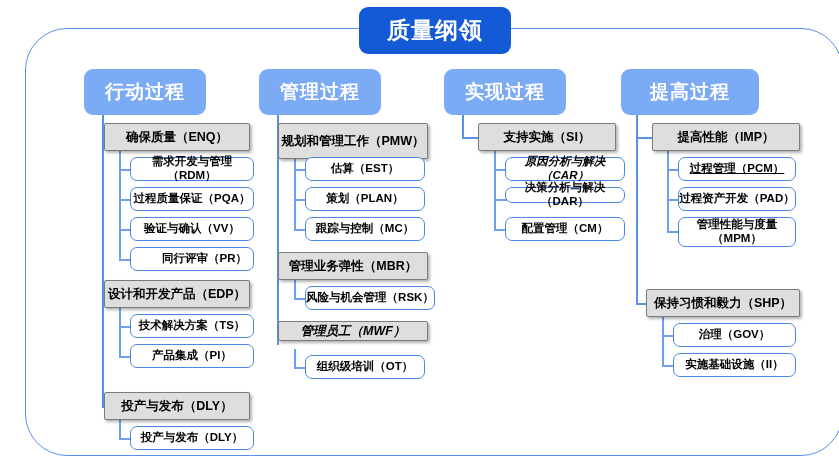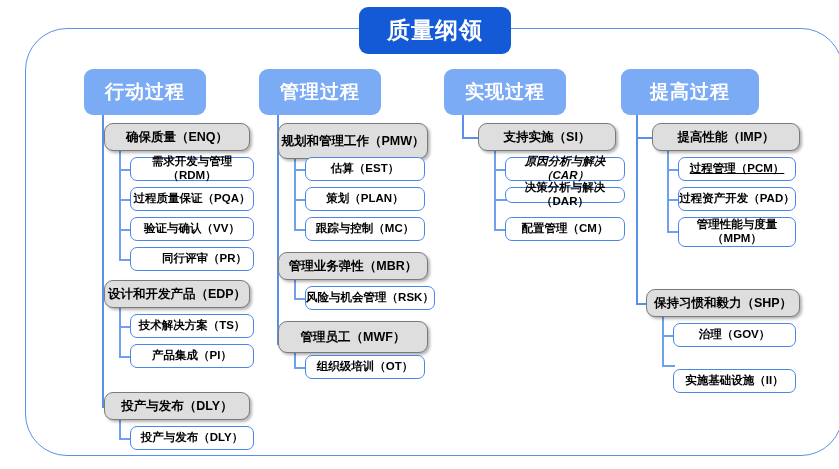--- a/index.html
+++ b/index.html
@@ -50,21 +50,21 @@
     font-weight:700;
     letter-spacing:1px;
     z-index:4;
   }
 
   
   .grp{
     position:absolute;
     background:#dedede;
     border:1.6px solid #7b7b7b;
-    border-radius:9px;
+    border-radius:2px;
     box-sizing:border-box;
     display:flex;align-items:center;justify-content:center;
     color:#000000;
     font-size:12.5px;
     font-weight:700;
     box-shadow:2px 2px 3px rgba(0,0,0,0.30);
     z-index:3;
     text-align:center;
     line-height:1.15;
   }
@@ -144,21 +144,21 @@
   <div class="hline" style="left:278px;top:229px;width:13px;"></div>
   <div class="leaf" style="left:289px;top:217px;width:120px;height:24px;">跟踪与控制（MC）</div>
 
   <div class="hline dark" style="left:261px;top:266px;width:18px;"></div>
   <div class="grp" style="left:262px;top:252px;width:150px;height:28px;">管理业务弹性（MBR）</div>
   <div class="vline" style="left:278px;top:280px;height:20px;"></div>
   <div class="hline" style="left:278px;top:298px;width:13px;"></div>
   <div class="leaf" style="left:289px;top:286px;width:130px;height:24px;">风险与机会管理（RSK）</div>
 
   <div class="hline dark" style="left:261px;top:335px;width:18px;"></div>
-  <div class="grp" style="left:262px;top:321px;width:150px;height:32px;">管理员工（MWF）</div>
+  <div class="grp" style="left:262px;top:321px;width:150px;height:20px;font-style:italic;">管理员工（MWF）</div>
   <div class="vline" style="left:278px;top:349px;height:20px;"></div>
   <div class="hline" style="left:278px;top:367px;width:13px;"></div>
   <div class="leaf" style="left:289px;top:355px;width:120px;height:24px;">组织级培训（OT）</div>
 
   <div class="col-head" style="left:428px;top:69px;width:122px;">实现过程</div>
   <div class="vline dark" style="left:446px;top:115px;height:24px;"></div>
 
   <div class="hline dark" style="left:446px;top:137px;width:18px;"></div>
   <div class="grp" style="left:462px;top:123px;width:138px;height:28px;">支持实施（SI）</div>
   <div class="vline" style="left:478px;top:151px;height:80px;"></div>
@@ -182,15 +182,15 @@
   <div class="hline" style="left:651px;top:231px;width:13px;"></div>
   <div class="leaf" style="left:662px;top:217px;width:118px;height:30px;white-space:pre-line;">管理性能与度量
 （MPM）</div>
 
   <div class="hline dark" style="left:620px;top:303px;width:18px;"></div>
   <div class="grp" style="left:630px;top:289px;width:154px;height:28px;">保持习惯和毅力（SHP）</div>
   <div class="vline" style="left:646px;top:317px;height:50px;"></div>
   <div class="hline" style="left:646px;top:335px;width:13px;"></div>
   <div class="leaf" style="left:657px;top:323px;width:123px;height:24px;">治理（GOV）</div>
   <div class="hline" style="left:646px;top:365px;width:13px;"></div>
-  <div class="leaf" style="left:657px;top:353px;width:123px;height:24px;margin-top:16px;">实施基础设施（II）</div>
+  <div class="leaf" style="left:657px;top:353px;width:123px;height:24px;">实施基础设施（II）</div>
 
 </div>
 
 </body></html>

